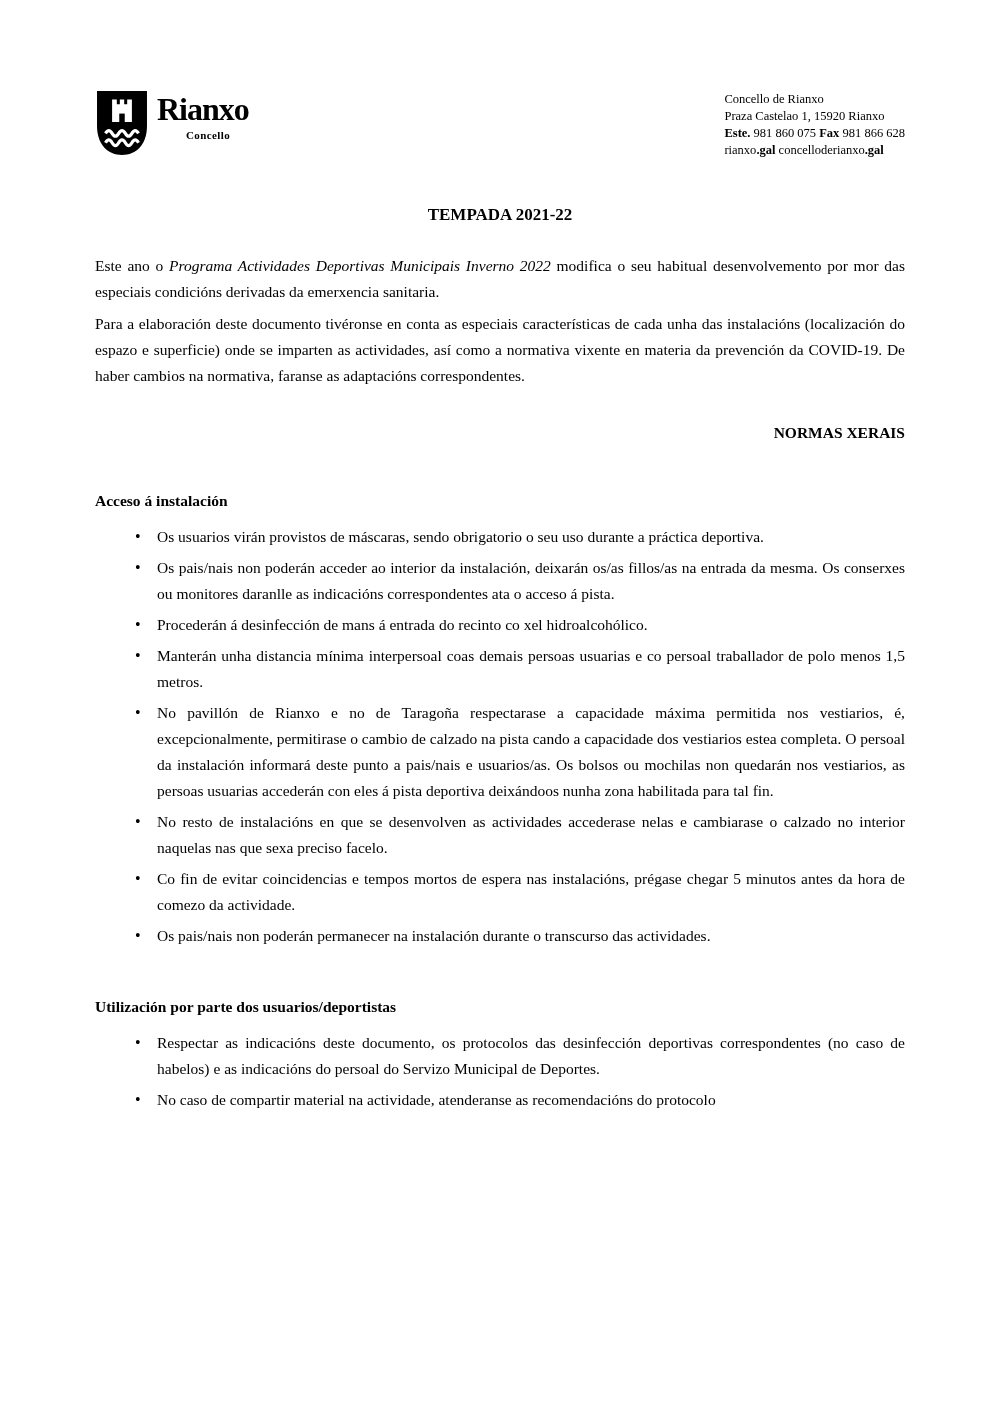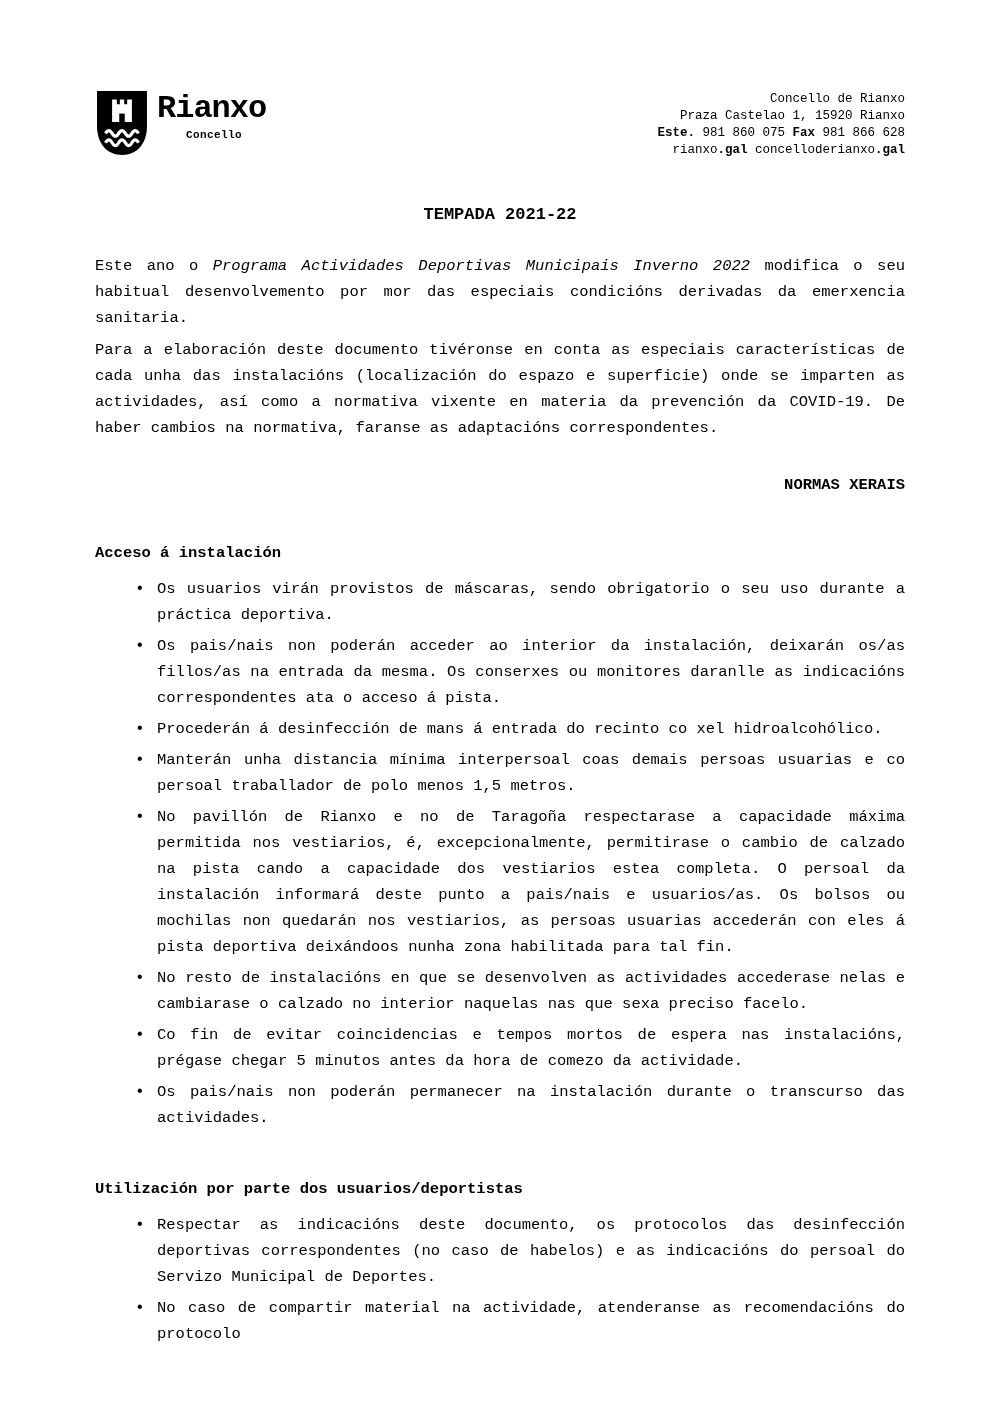--- a/index.html
+++ b/index.html
@@ -3,21 +3,21 @@
 <meta charset="utf-8">
 <style>
   * { box-sizing: border-box; }
   html, body { margin: 0; padding: 0; background: #e8e8e8; }
   .page {
     position: relative;
     width: 1000px;
     height: 1414px;
     margin: 0 auto;
     background: #ffffff;
-    font-family: Liberation Mono, monospace;
+    font-family: Liberation Serif, serif;
     color: #000000;
     padding: 90px 95px 0 95px;
     overflow: hidden;
   }
 
   
   .letterhead {
     display: flex;
     justify-content: space-between;
     align-items: flex-start;
@@ -33,21 +33,21 @@
     margin-top: 3px;
   }
   .logo-sub {
     font-size: 11px;
     font-weight: bold;
     margin-top: 4px;
     letter-spacing: 0.4px;
     margin-left: 29px;
   }
   .contact-block {
-    text-align: right;
+    text-align: left;
     font-size: 12.5px;
     line-height: 17px;
     margin-top: 1px;
   }
 
   
   .doc-title {
     margin-top: 46px;
     text-align: center;
     font-size: 17px;

